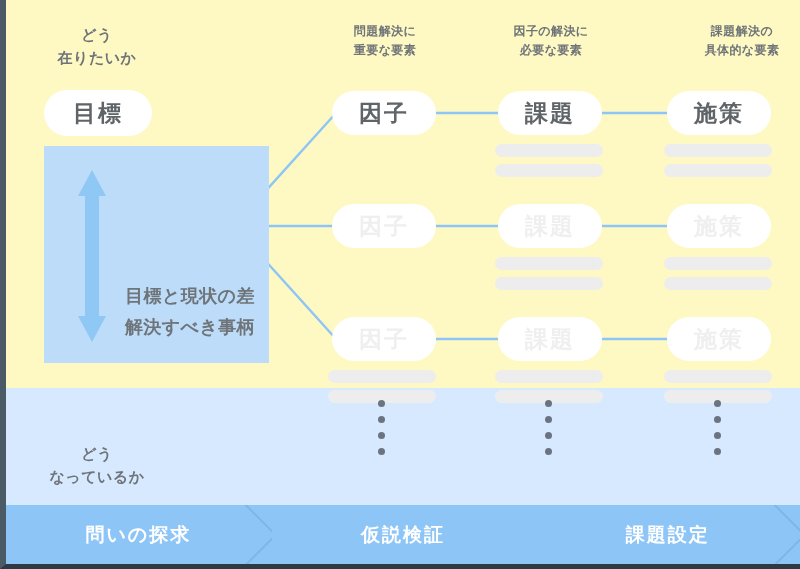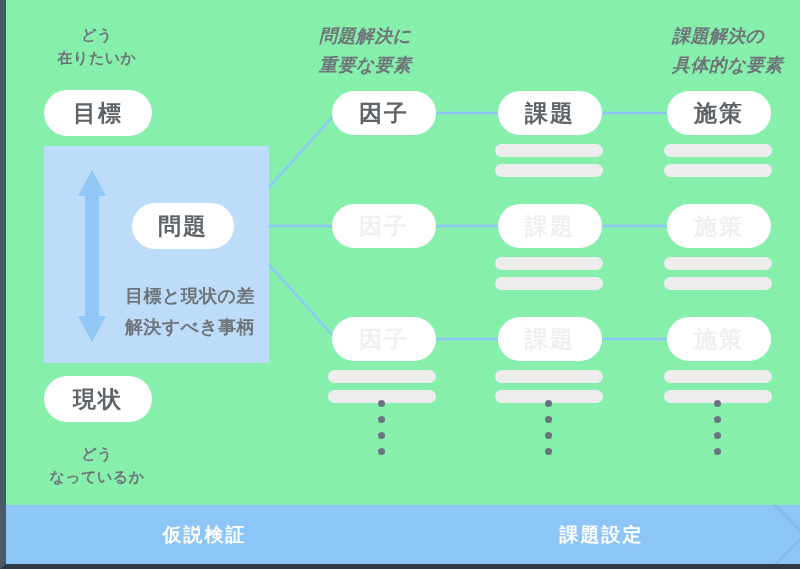--- a/index.html
+++ b/index.html
@@ -12,22 +12,22 @@
   #stage{
     position:relative;
     width:800px;height:569px;
     box-sizing:border-box;
     background:#d7e9ff;
     border-left:6px solid #4a5b66;
     border-bottom:5px solid #2d3a44;
     overflow:hidden;
   }
   .canvas{
-    position:absolute;left:0;top:0;width:794px;height:505px;
-    background:#86efac;
+    position:absolute;left:0;top:0;width:794px;height:388px;
+    background:#fef9c3;
   }
   
   .cap{
     position:absolute;
     text-align:center;
     color:#6e7478;
     font-size:15px;
     font-weight:700;
     line-height:1.55;
     letter-spacing:.5px;
@@ -60,28 +60,27 @@
     color:#6e7478;
     font-size:18px;
     font-weight:700;
     line-height:1.7;
     letter-spacing:.4px;
     white-space:pre-line;
   }
   
   .colhead{
     position:absolute;
-    text-align:left;
+    text-align:center;
     color:#6e7478;
-    font-size:18px;
+    font-size:12px;
     font-weight:700;
     line-height:1.6;
     letter-spacing:.4px;
     white-space:pre-line;
-    font-style:italic;
   }
   .bar{
     position:absolute;
     height:13px;
     border-radius:7px;
     background:#ededed;
   }
   .dots{
     position:absolute;
     display:flex;flex-direction:column;align-items:center;gap:9px;
@@ -148,32 +147,32 @@
     <div class="hilite" style="left:38px;top:146px;width:225px;height:217px;"></div>
 
     <div class="arrow-wrap" style="left:66px;top:168px;height:176px;">
       <svg width="40" height="176" viewBox="0 0 40 176">
         <polygon points="20,2 34,28 6,28" fill="#8fc8f5"></polygon>
         <rect x="13" y="26" width="14" height="124" fill="#8fc8f5"></rect>
         <polygon points="20,174 34,148 6,148" fill="#8fc8f5"></polygon>
       </svg>
     </div>
 
-    <div class="pill big" style="left:126px;top:203px;width:102px;height:46px;">問題</div>
 
     <div class="gap-text" style="left:104px;top:281px;width:160px;">目標と現状の差
 解決すべき事柄</div>
 
-    <div class="pill big" style="left:38px;top:376px;width:108px;height:46px;">現状</div>
 
     <div class="cap" style="left:21px;top:443px;width:140px;">どう
 なっているか</div>
 
     <div class="colhead" style="left:313px;top:22px;width:132px;">問題解決に
 重要な要素</div>
+    <div class="colhead" style="left:479px;top:22px;width:132px;">因子の解決に
+必要な要素</div>
     <div class="colhead" style="left:666px;top:22px;width:140px;">課題解決の
 具体的な要素</div>
 
     <div class="pill big" style="left:326px;top:91px;width:104px;height:44px;">因子</div>
     <div class="pill big" style="left:492px;top:91px;width:104px;height:44px;">課題</div>
     <div class="pill big" style="left:661px;top:91px;width:104px;height:44px;">施策</div>
 
     <div class="bar" style="left:489px;top:144px;width:108px;"></div>
     <div class="bar" style="left:489px;top:164px;width:108px;"></div>
     <div class="bar" style="left:658px;top:144px;width:108px;"></div>
@@ -214,20 +213,24 @@
     <div class="dots" style="left:708px;top:400px;">
       <span class="dot"></span>
       <span class="dot"></span>
       <span class="dot"></span>
       <span class="dot"></span>
     </div>
   </div>
 
   <div class="ribbon">
     <div class="rib-seg">
+      <span>問いの探求</span>
+      <span class="chev"></span>
+    </div>
+    <div class="rib-seg">
       <span>仮説検証</span>
     </div>
     <div class="rib-seg">
       <span>課題設定</span>
       <span class="chev"></span>
     </div>
   </div>
 </div>
 
 </body></html>

